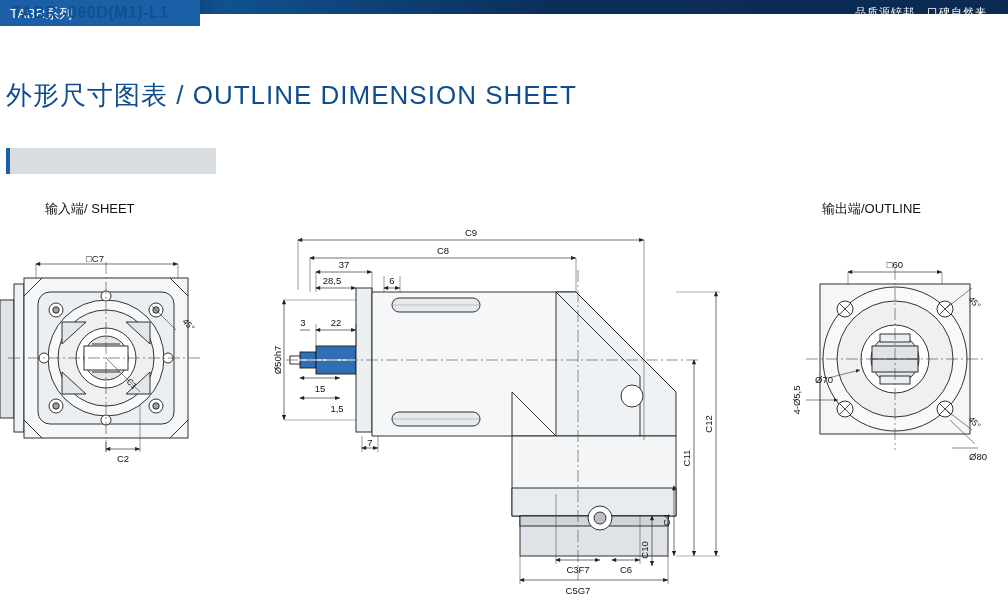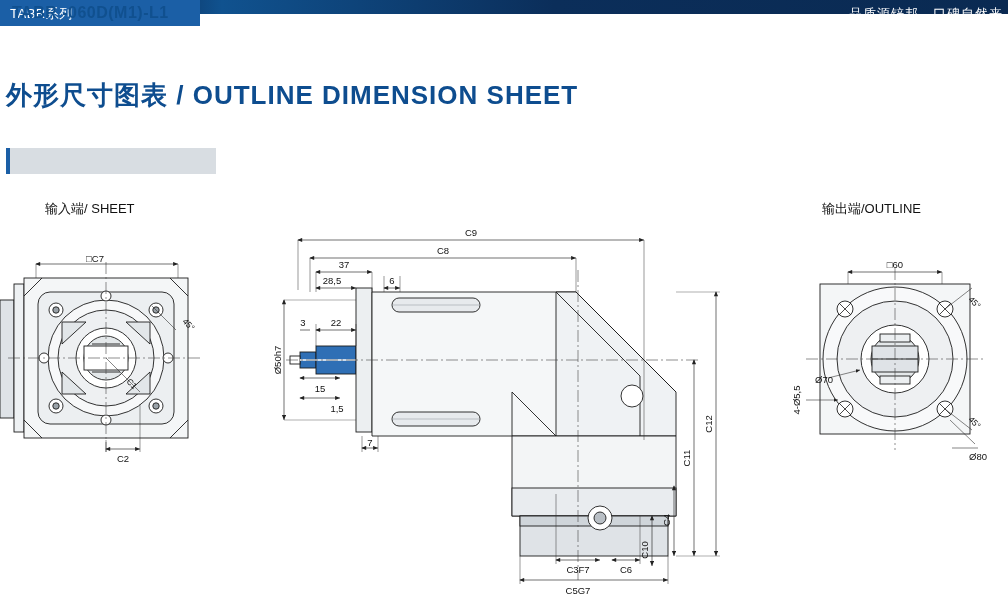--- a/index.html
+++ b/index.html
@@ -17,27 +17,27 @@
   }
   .topbar-left{
     position:absolute;left:0;top:0;width:200px;height:26px;
     background:#1b5fa6;
   }
   .topbar-left-text{
     position:absolute;left:10px;top:5px;
     color:#ffffff;font-size:13px;letter-spacing:.5px;
   }
   .topbar-right-text{
-    position:absolute;right:5px;top:5px;
-    color:#ffffff;font-size:13px;letter-spacing:1px;
+    position:absolute;right:21px;top:5px;
+    color:#ffffff;font-size:11px;letter-spacing:1px;
   }
   
   .main-title{
     position:absolute;left:6px;top:78px;
-    color:#0e4d8f;font-size:26px;font-weight:bold;letter-spacing:1px;
+    color:#0e4d8f;font-size:26px;font-weight:normal;letter-spacing:1px;
     white-space:nowrap;
   }
   .model-badge{
     position:absolute;left:6px;top:148px;
     width:210px;height:26px;
     background:#d8dde2;
     border-left:4px solid #1b5fa6;
     box-sizing:border-box;
   }
   .model-badge-text{

